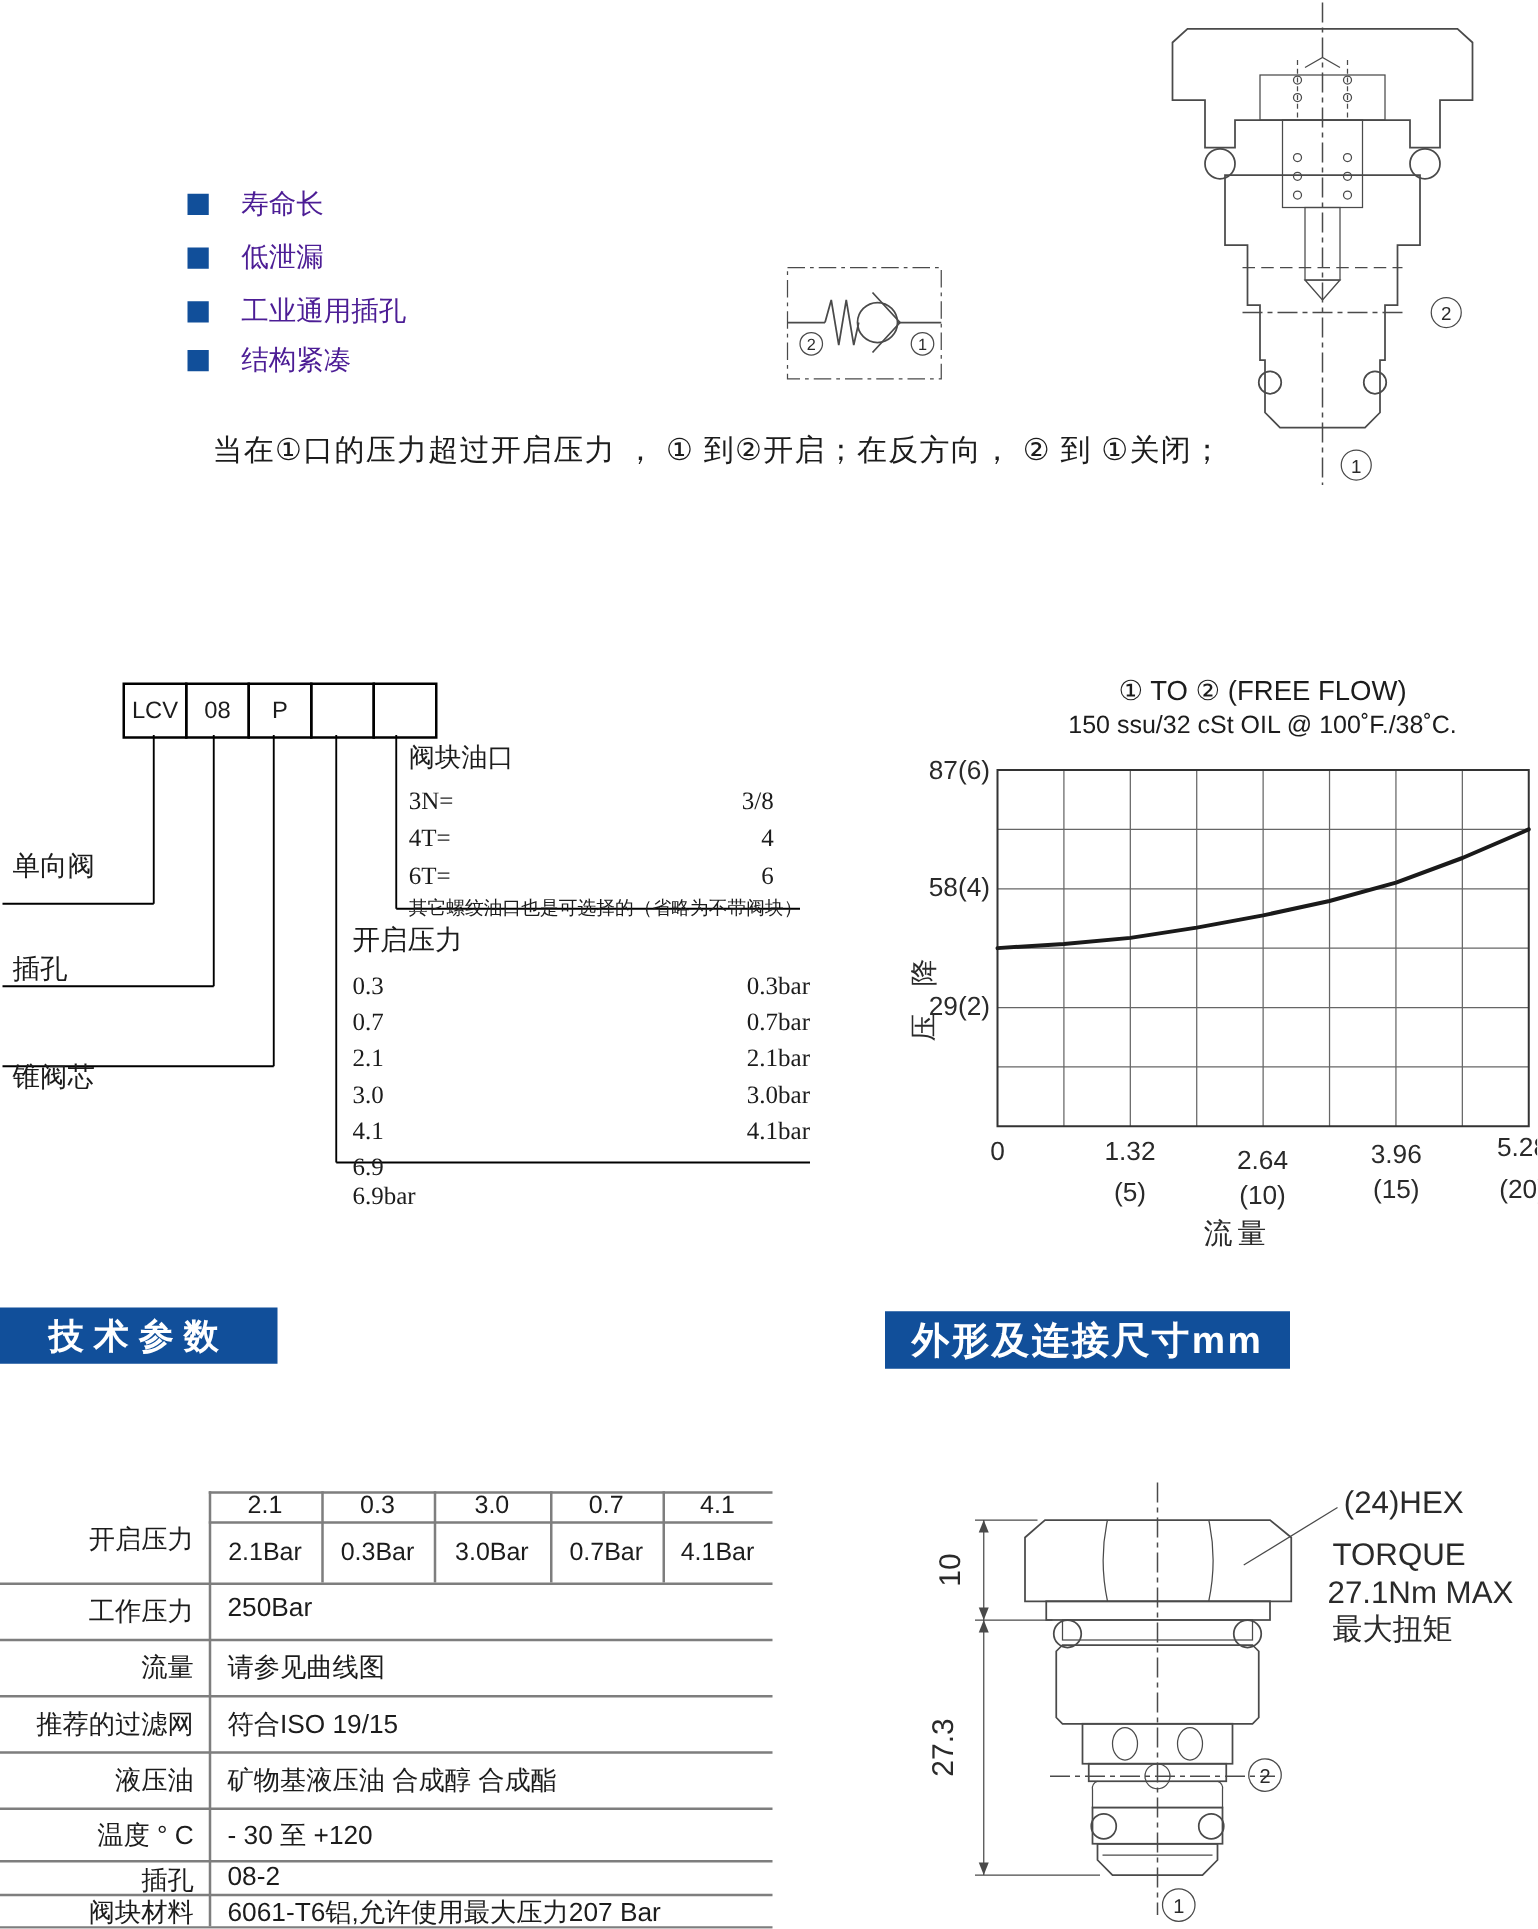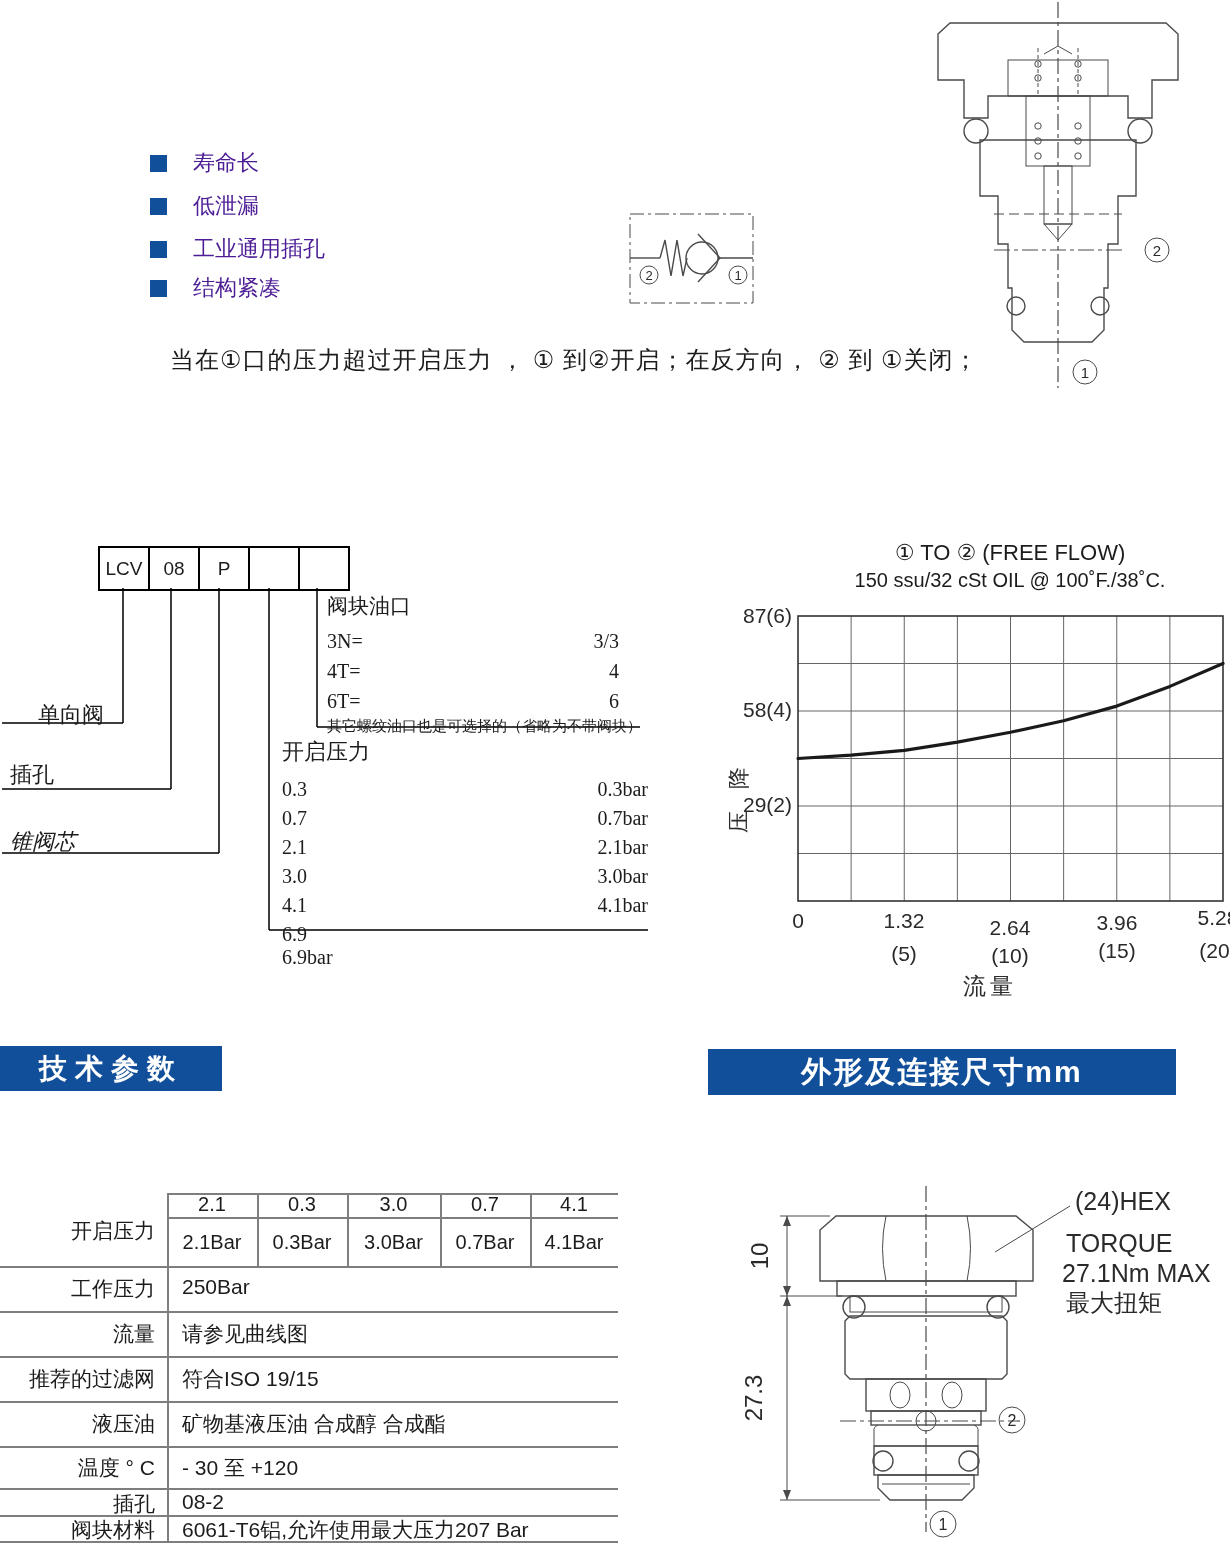--- a/index.html
+++ b/index.html
@@ -108,47 +108,47 @@
     </g>
     <g>
       <circle cx="165" cy="372" r="12" class="thin"></circle>
       <text x="165" y="378" font-size="15" text-anchor="middle">1</text>
     </g>
   </svg>
 
   <div class="desc">当在①口的压力超过开启压力 ， ① 到②开启；在反方向， ② 到 ①关闭；</div>
 
   <div class="sec-hd" style="left:0;top:1046px;width:222px;height:45px;font-size:28px;letter-spacing:8px;">技术参数</div>
-  <div class="sec-hd" style="left:708px;top:1049px;width:468px;height:46px;font-size:30px;letter-spacing:2px;">外形及连接尺寸mm</div>
+  <div class="sec-hd" style="left:708px;top:1049px;width:324px;height:46px;font-size:30px;letter-spacing:2px;">外形及连接尺寸mm</div>
 
   <div class="code-row">
     <div class="code-cell">LCV</div>
     <div class="code-cell">08</div>
     <div class="code-cell">P</div>
     <div class="code-cell"></div>
     <div class="code-cell"></div>
   </div>
 
   <svg class="abs" style="left:0;top:588px;" width="660" height="350" viewBox="0 0 660 350">
     <path d="M123,0 V135 M2,135 H123" stroke="#000" stroke-width="1.5" fill="none"></path>
     <path d="M171,0 V201 M2,201 H171" stroke="#000" stroke-width="1.5" fill="none"></path>
     <path d="M219,0 V265 M2,265 H219" stroke="#000" stroke-width="1.5" fill="none"></path>
     <path d="M269,0 V342 M269,342 H648" stroke="#000" stroke-width="1.5" fill="none"></path>
     <path d="M317,0 V139 M317,139 H640" stroke="#000" stroke-width="1.5" fill="none"></path>
   </svg>
 
-  <div class="leader-lb" style="top:700px;margin-left:28px;">单向阀</div>
+  <div class="leader-lb" style="top:678px;">单向阀</div>
   <div class="leader-lb" style="top:760px;">插孔</div>
-  <div class="leader-lb" style="top:827px;font-style:italic;">锥阀芯</div>
+  <div class="leader-lb" style="top:847px;">锥阀芯</div>
 
   <div class="abs serif" style="left:327px;top:592px;width:292px;">
     <div style="font-size:21px;">阀块油口</div>
     <div class="ob-row" style="margin-top:10px;">
       <span>3N=</span>
-      <span>3/3</span>
+      <span>3/8</span>
     </div>
     <div class="ob-row" style="margin-top:7px;">
       <span>4T=</span>
       <span>4</span>
     </div>
     <div class="ob-row" style="margin-top:7px;">
       <span>6T=</span>
       <span>6</span>
     </div>
     <div style="font-size:15px;margin-top:4px;white-space:nowrap;">其它螺纹油口也是可选择的（省略为不带阀块）</div>

